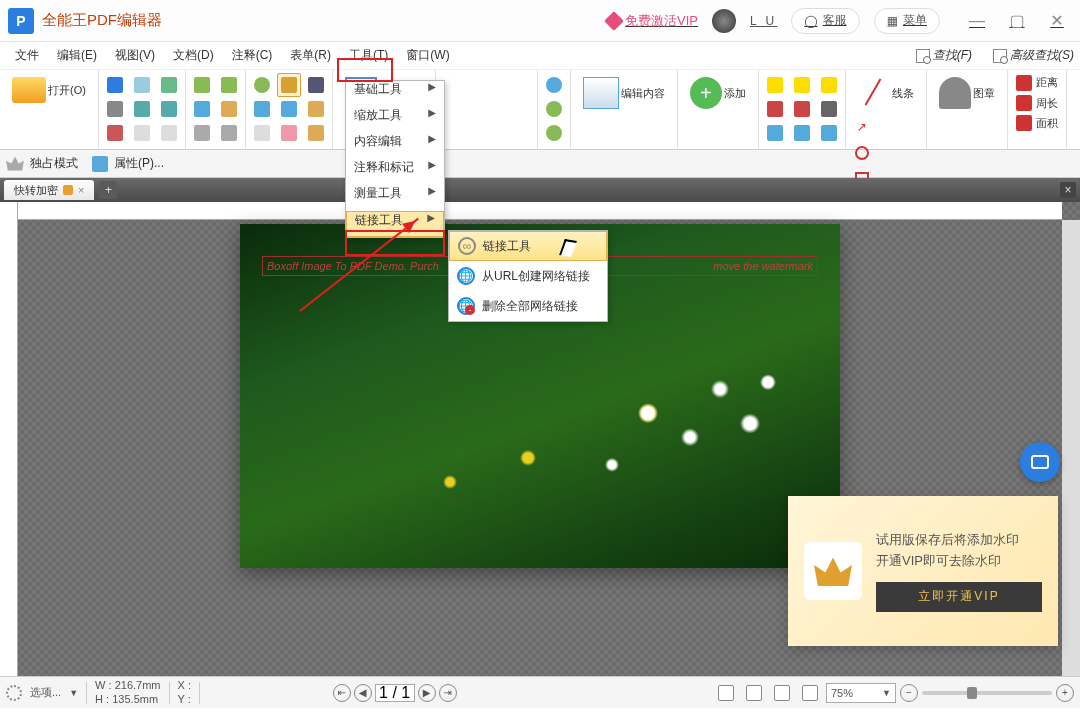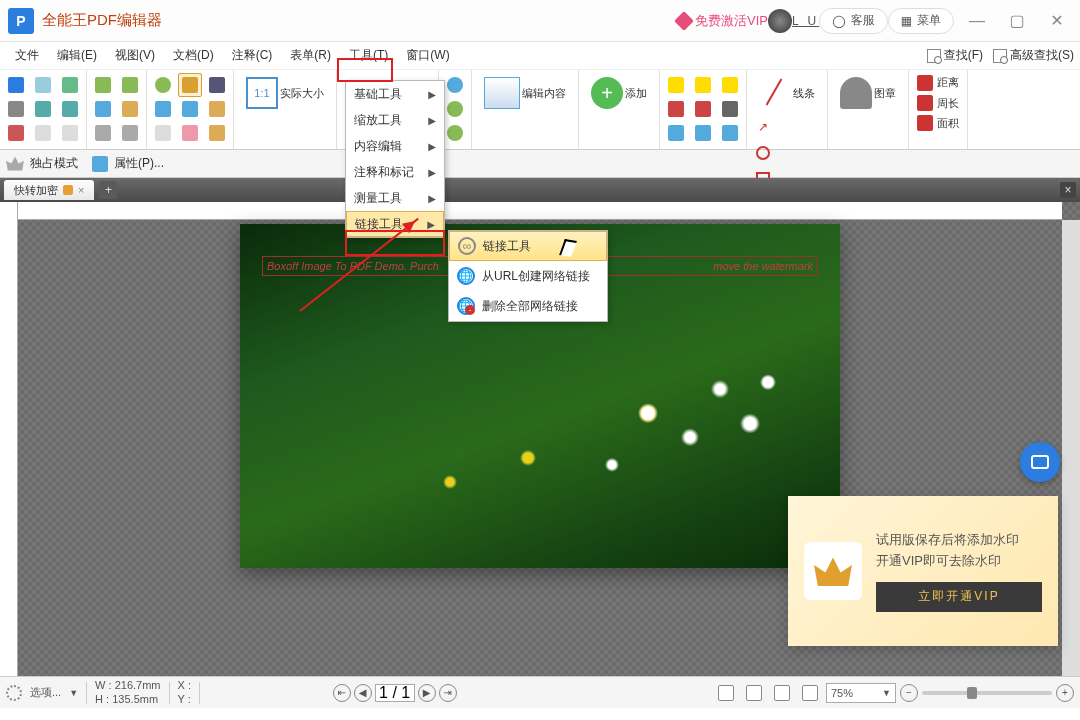--- a/index.html
+++ b/index.html
@@ -1,30 +1,30 @@
 <!DOCTYPE html>
 <html><head>
 <meta charset="utf-8">
 <style>
 * { margin:0; padding:0; box-sizing:border-box; font-family:"Microsoft YaHei",Arial,sans-serif; }
 body { width:1080px; height:720px; overflow:hidden; background:#fff; font-size:12px; color:#333; position:relative; }
 .titlebar { height:42px; background:#fdfdfd; border-bottom:1px solid #e5e5e5; display:flex; align-items:center; padding:0 8px; }
 .app-logo { width:26px; height:26px; background:#2b7de0; border-radius:3px; display:flex; align-items:center; justify-content:center; color:#fff; font-weight:bold; font-size:14px; margin-right:8px; }
 .app-title { font-size:15px; color:#c2410c; }
-.title-right { margin-left:auto; display:flex; align-items:center; gap:0; }
+.title-right { margin-left:auto; display:flex; align-items:center; gap:14px;text-decoration:underline; }
 .vip-link { color:#e84c7a; font-size:13px; display:flex; align-items:center; gap:4px; }
 .vip-diamond { width:14px; height:14px; background:#e84c7a; transform:rotate(45deg); border-radius:2px; }
 .avatar { width:24px; height:24px; border-radius:50%; background:#555 radial-gradient(circle,#888,#333); }
 .user-name { color:#555; letter-spacing:3px; text-decoration:underline; }
 .pill-btn { height:26px; padding:0 12px; border:1px solid #ddd; border-radius:13px; display:flex; align-items:center; gap:5px; background:#fff; color:#555; font-size:12px; cursor:pointer; }
 .win-btns { display:flex; gap:10px; margin-left:8px; color:#888; }
 .win-btn { width:30px; height:30px; display:flex; align-items:center; justify-content:center; cursor:pointer; font-size:16px; }
 .menubar { height:28px; display:flex; align-items:center; padding:0 6px; background:#fff; border-bottom:1px solid #eee; }
 .menu-item { padding:0 9px; height:100%; display:flex; align-items:center; cursor:pointer; color:#333; }
-.find-group { margin-left:auto; display:flex; gap:10px; }
+.find-group { margin-left:auto; display:flex; gap:21px;font-style:italic; }
 .find-btn { display:flex; align-items:center; gap:3px; color:#333; cursor:pointer; }
 .find-icon { width:14px; height:14px; background:#fff; border:1px solid #888; position:relative; }
 .find-icon::after { content:""; position:absolute; width:6px; height:6px; border:1px solid #666; border-radius:50%; right:-2px; bottom:-2px; background:#fff; }
 .toolbar { height:80px; background:#fff; border-bottom:1px solid #ccc; display:flex; align-items:stretch; }
 .tb-group { display:flex; flex-direction:column; padding:3px 4px; border-right:1px solid #e0e0e0; }
 .tb-row { display:flex; gap:3px; }
 .tb-btn { width:24px; height:24px; display:flex; align-items:center; justify-content:center; border-radius:2px; cursor:pointer; }
 .tb-large { display:flex; flex-direction:row; align-items:center; justify-content:center; padding:4px 8px; gap:2px; cursor:pointer; }
 .tb-label { font-size:11px; color:#333; }
 .folder-icon { width:34px; height:26px; background:linear-gradient(#ffd966,#f0a020); border-radius:3px; }
@@ -50,21 +50,21 @@
   radial-gradient(circle at 62% 70%, #fff 4px, transparent 7px),
   radial-gradient(circle at 48% 68%, #e8d020 5px, transparent 8px),
   radial-gradient(circle at 35% 75%, #e8d020 4px, transparent 7px),
   linear-gradient(160deg,#0a2a0a,#1e5a1e 30%,#2a6a1a 55%,#164512 80%,#0a2a0a);
 }
 .watermark-box { position:absolute; top:32px; left:22px; right:22px; height:20px; border:1px solid #a03030; display:flex; align-items:center; padding:0 4px; }
 .watermark-txt { color:#c04040; font-size:11px; font-style:italic; white-space:nowrap; }
 .scroll-right { width:18px; background:#ddd; position:absolute; right:0; top:18px; bottom:0; }
 .floating-btn { position:absolute; right:20px; top:240px; width:40px; height:40px; background:#2b7de0; border-radius:50%; display:flex; align-items:center; justify-content:center; color:#fff; font-weight:bold; box-shadow:0 2px 6px rgba(0,0,0,.3);}
 .dropdown { position:absolute; top:80px; left:345px; width:100px; background:#fff; border:1px solid #b8b8b8; box-shadow:2px 2px 6px rgba(0,0,0,.2); }
-.dd-item { height:26px; display:flex; align-items:center; justify-content:space-between; padding:0 8px; cursor:pointer; }
+.dd-item { height:26px; display:flex; justify-content:space-between; padding:0 8px; cursor:pointer; }
 .dd-item .arrow { font-size:10px; color:#555; }
 .dd-item.active { background:#ffe9a8; border:1px solid #e0b050; }
 .submenu { position:absolute; top:230px; left:448px; width:160px; background:#fff; border:1px solid #b8b8b8; box-shadow:2px 2px 6px rgba(0,0,0,.2); }
 .sm-item { height:30px; display:flex; align-items:center; padding:0 8px; gap:7px; cursor:pointer; }
 .sm-item.active { background:linear-gradient(#fff2c0,#ffe388); border:1px solid #e0b050; }
 .sm-icon { width:18px; height:18px; border-radius:50%; border:2px solid #2b7de0; display:flex; align-items:center; justify-content:center; }
 .red-hl { position:absolute; border:2px solid #e02020; pointer-events:none; }
 .red-arrow { position:absolute; width:150px; height:2px; background:#e02020; transform-origin:left center; }
 .red-arrow::after { content:""; position:absolute; right:-2px; top:-5px; border:6px solid transparent; border-left:12px solid #e02020; }
 .vip-popup { position:absolute; right:22px; bottom:30px; width:270px; height:150px; background:linear-gradient(135deg,#fff5d8,#ffe8b0); box-shadow:0 4px 12px rgba(0,0,0,.2); display:flex; align-items:center; gap:14px; padding:16px; }
@@ -133,20 +133,26 @@
       </div>
     <div class="find-btn">
         <span class="find-icon"></span>
         <span>高级查找(S)</span>
       </div>
   </div>
 </div>
 
 <div class="toolbar">
   <div class="tb-group">
+    <div class="tb-large">
+      <div class="folder-icon"></div>
+      <span class="tb-label">打开(O)</span>
+    </div>
+  </div>
+  <div class="tb-group">
     <div class="tb-row">
         <div class="tb-btn">
           <span class="ico" style="background:#2b7de0"></span>
         </div>
         <div class="tb-btn">
           <span class="ico" style="background:#9cd"></span>
         </div>
         <div class="tb-btn">
           <span class="ico" style="background:#6b8"></span>
         </div>

